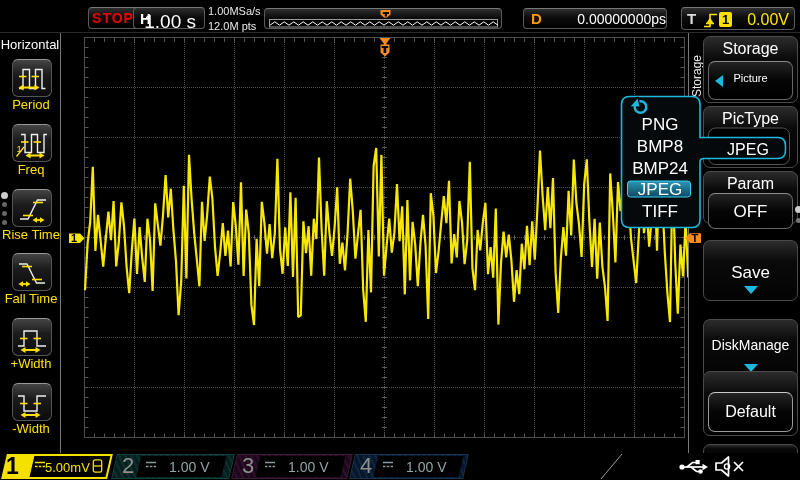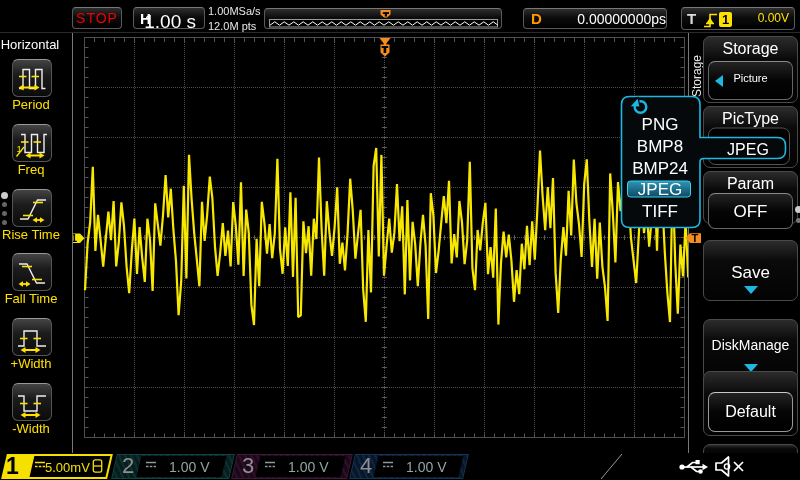--- a/index.html
+++ b/index.html
@@ -1,35 +1,35 @@
 <!DOCTYPE html>
 <html><head><meta charset="utf-8"><style>
 *{margin:0;padding:0;box-sizing:border-box}
 html,body{width:800px;height:480px;background:#000;overflow:hidden;font-family:"Liberation Sans",sans-serif}
 #scr{position:absolute;inset:0;width:800px;height:480px;background:#000}
 .abs{position:absolute}
 
 #logo{left:5px;top:3px;font-family:"Liberation Serif",serif;font-weight:bold;font-size:25px;color:#fbca18;letter-spacing:-1px}
 .tbox{border:1px solid #5a5a5a;border-top-color:#787878;border-radius:4px;background:linear-gradient(180deg,#2e2e2e,#0c0c0c 45%,#000)}
-#stop{left:72px;top:7px;width:50px;height:22px;color:#e00;font-weight:normal;font-size:14px;text-align:center;line-height:21px;letter-spacing:1px}
+#stop{left:88px;top:7px;width:50px;height:22px;color:#e00;font-weight:bold;font-size:14px;text-align:center;line-height:21px;letter-spacing:1px}
 #hbox{left:133px;top:7px;width:72px;height:22px}
 #hbox b{position:absolute;left:6px;top:2px;color:#fff;font-size:15px}
 #hbox span{position:absolute;right:8px;top:3px;color:#fff;font-size:19px}
 #sarate{left:208px;top:4px;color:#e8e8e8;font-size:11px;line-height:15px}
 #strip{left:264px;top:8px;width:238px;height:21px}
 #dbox{left:523px;top:8px;width:144px;height:21px}
 #dbox b{position:absolute;left:7px;top:1px;color:#f90;font-size:15px}
 #dbox span{position:absolute;left:0;right:0;top:2px;text-align:right;color:#fff;font-size:14px}
 #tbox{left:681px;top:7px;width:114px;height:23px}
 #tbox .t{position:absolute;left:5px;top:2px;color:#ddd;font-weight:bold;font-size:15px}
 #tbadge{left:37px;top:4px;width:13px;height:15px;background:#ffe100;border-radius:2px;color:#000;font-weight:bold;font-size:13px;text-align:center;line-height:15px}
-#tval{right:5px;top:3px;color:#ffe100;font-size:12px}
+#tval{right:5px;top:3px;color:#ffe100;font-size:16px}
 #topline{left:0;top:32px;width:800px;height:1px;background:#2a2a2a}
 
-#lmenu{left:0;top:33px;width:73px;height:420px;background:#000;border-right:1px solid #787878}
+#lmenu{left:0;top:33px;width:61px;height:420px;background:#000;border-right:1px solid #787878}
 .ltitle{left:0;top:4px;width:60px;text-align:center;color:#fff;font-size:13px}
 .lbtn{left:12px;width:40px;height:38px;border:1px solid #555;border-top-color:#999;border-radius:6px;background:linear-gradient(180deg,#444,#1c1c1c 40%,#0b0b0b)}
 .llab{left:0;width:62px;text-align:center;color:#ffe100;font-size:13px}
 .dot{border-radius:50%;background:#777}
 
 #rmenu{left:688px;top:33px;width:112px;height:420px;background:#000;border-left:1px solid #787878}
 #rtab{left:1px;top:23px;width:14px;height:80px;color:#eee;font-size:12px}
 #rtab span{position:absolute;left:-33px;top:13px;width:80px;text-align:center;display:block;transform:rotate(-90deg)}
 .sec{left:14px;width:95px;border:1px solid #4a4a4a;border-radius:7px;background:linear-gradient(180deg,#2c2c2c,#0a0a0a 34%,#030303)}
 .stitle{position:absolute;left:0;width:100%;text-align:center;color:#fff;font-size:16px;top:3px}

